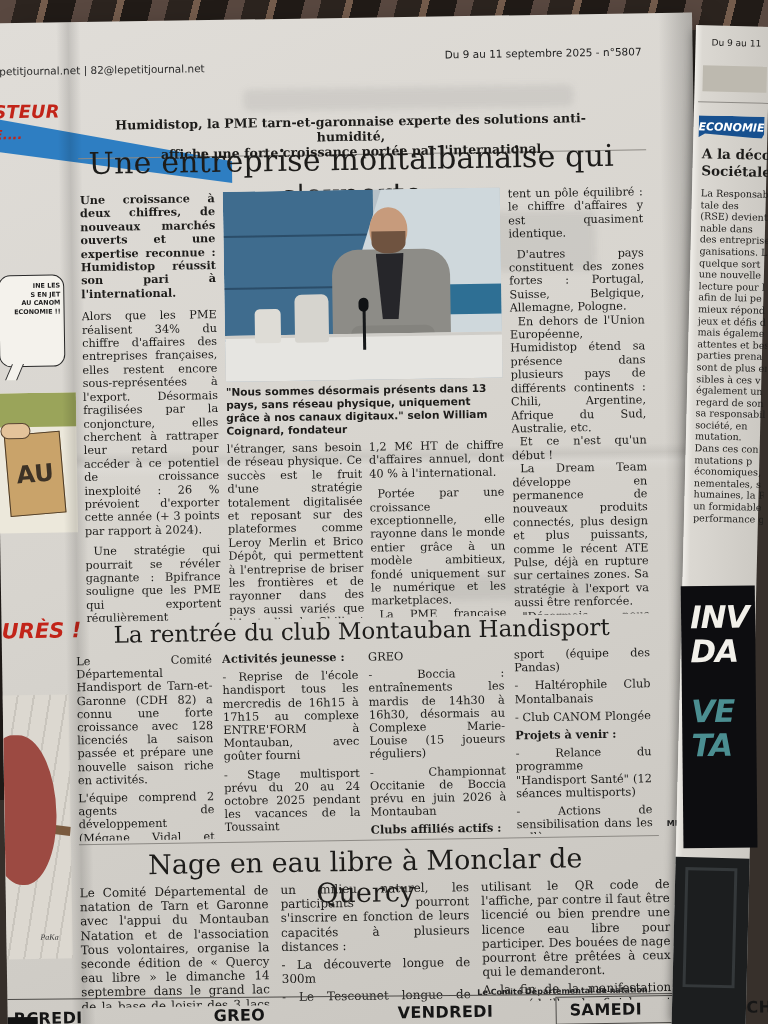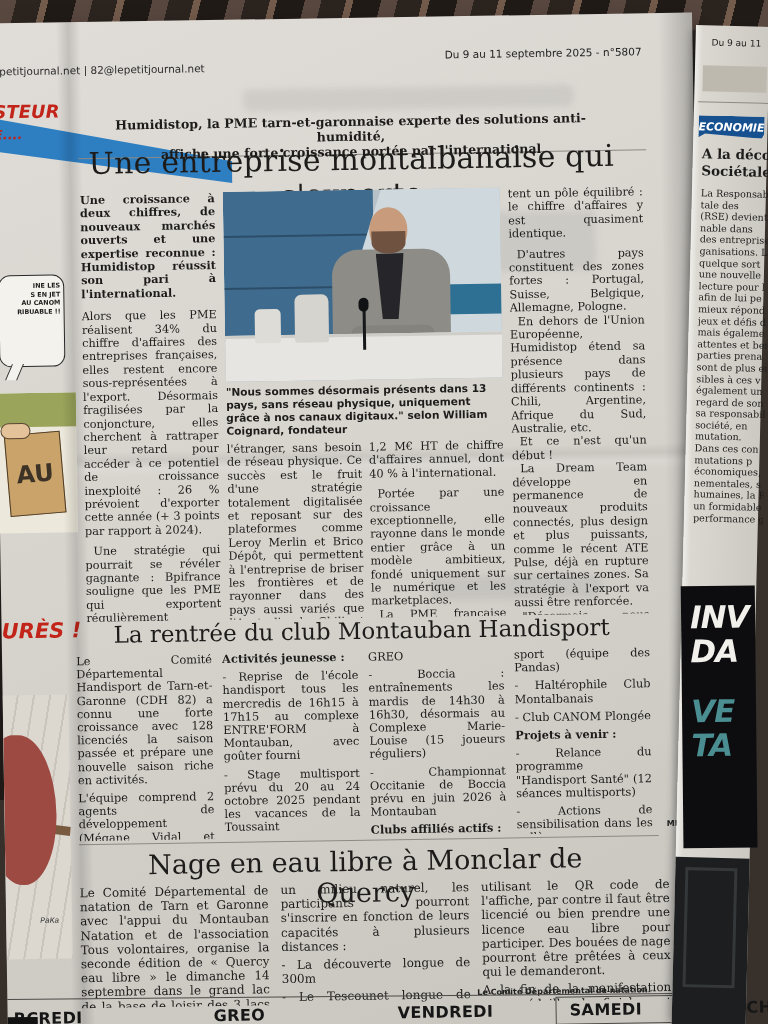--- a/index.html
+++ b/index.html
@@ -108,22 +108,22 @@
   .c1-sign{position:absolute;left:8px;top:40px;width:56px;height:82px;background:#c9a36a;
     border:1.5px solid #4a3a28;transform:rotate(-4deg);display:flex;align-items:center;justify-content:center;
     font-weight:bold;font-size:24px;color:#3c3226;font-family:"DejaVu Sans","Liberation Sans",sans-serif;}
   .c1-hand{position:absolute;left:2px;top:30px;width:30px;height:16px;border-radius:8px;background:#e4c39a;
     border:1px solid #5a4632;}
   .cartoon2{position:absolute;left:0;top:672px;width:66px;height:264px;overflow:hidden;
     background:repeating-linear-gradient(100deg,#dcd8d0 0 14px,#c9c5bd 14px 16px);}
   .c2-blob{position:absolute;left:-18px;top:40px;width:70px;height:150px;border-radius:40% 55% 48% 52%;
     background:#9c4a42;}
   .c2-plinth{position:absolute;left:0;top:128px;width:100%;height:9px;background:#7a5a3e;transform:rotate(8deg);}
-  .c2-sign{position:absolute;left:34px;top:221px;font-size:8px;font-style:italic;color:#333;
-    font-family:Liberation Mono, monospace;}
+  .c2-sign{position:absolute;left:34px;top:238px;font-size:8px;font-style:italic;color:#333;
+    font-family:Liberation Serif, serif;}
   
   .page-right{position:absolute;left:696px;top:26px;width:74px;height:1000px;
     background:linear-gradient(90deg,#f0eee9 0,#dbd8d2 7px,#ccc9c3 100%);
     transform:rotate(1.4deg);transform-origin:50% 0;color:#1d1c1a;
     box-shadow:-6px 2px 10px -4px rgba(0,0,0,.4);}
   .rp-date{position:absolute;left:16px;top:12px;font-family:"DejaVu Sans","Liberation Sans",sans-serif;
     font-size:9px;white-space:nowrap;}
   .rp-bar{position:absolute;left:8px;top:40px;width:64px;height:26px;background:#bdb9af;}
   .rp-rule{left:4px;top:76px;width:70px;}
   .econ-tag{position:absolute;left:5px;top:90px;width:66px;height:17px;background:#17508f;
@@ -279,21 +279,21 @@
   <div class="day" style="left:676px;">DIMANCHE</div>
   <div class="bottom-black"></div>
 
   <div class="margin-strip">
     <div class="red-frag" style="left:0;top:78px;font-size:18px;">STEUR</div>
     <div class="red-frag" style="left:0;top:104px;font-size:13px;">E....</div>
     <div class="bubble">
       <div>INE LES</div>
       <div>S EN JET</div>
       <div>AU CANOM</div>
-      <div>RIBUABLE !!</div>
+      <div>ECONOMIE !!</div>
     </div>
     <div class="cartoon1">
       <div class="c1-grass"></div>
       <div class="c1-sign">AU</div>
       <div class="c1-hand"></div>
     </div>
     <div class="red-frag" style="left:0;top:596px;font-size:21px;">URÈS !</div>
     <div class="cartoon2">
       <div class="c2-plinth"></div>
       <div class="c2-blob"></div>

